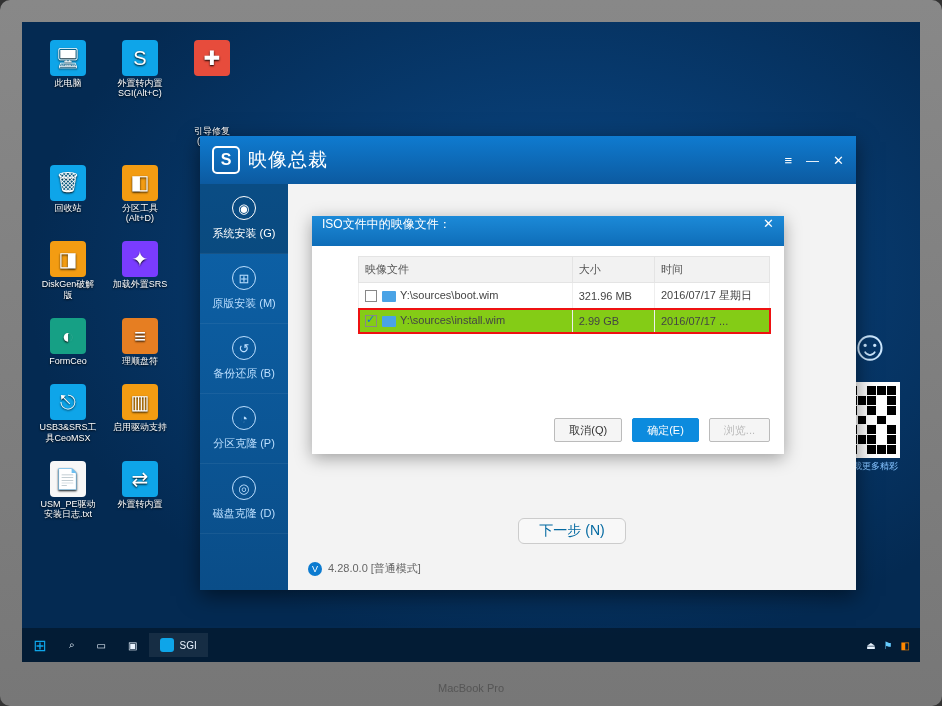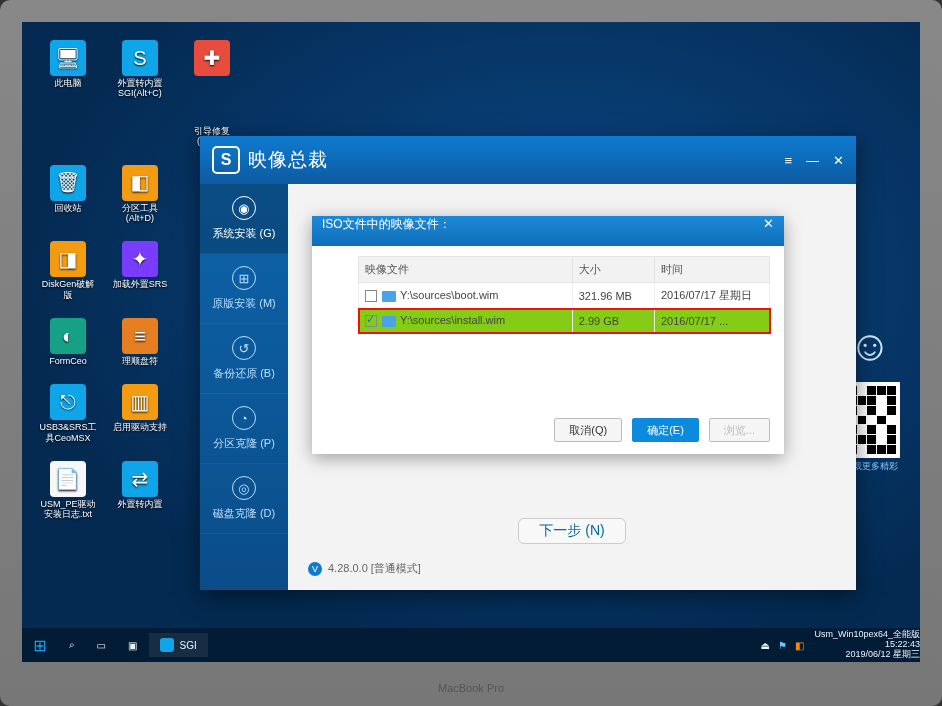--- a/index.html
+++ b/index.html
@@ -302,22 +302,17 @@
       <div class="tbtn active">
         <span style="width:14px;height:14px;background:#0ea5e9;border-radius:3px;display:inline-block"></span>
         <span>SGI</span>
       </div>
       <div class="spacer"></div>
       <div class="sys">
         <span>⏏</span>
         <span style="color:#6cf">⚑</span>
         <span style="color:#f80">◧</span>
       </div>
-      <div class="clock">
-        <span>Usm_Win10pex64_全能版</span>
-        <span>15:22:43</span>
-        <span>2019/06/12 星期三</span>
-      </div>
     </div>
 
   </div>
   <div class="macbook">MacBook Pro</div>
 </div>
 
 </body></html>

